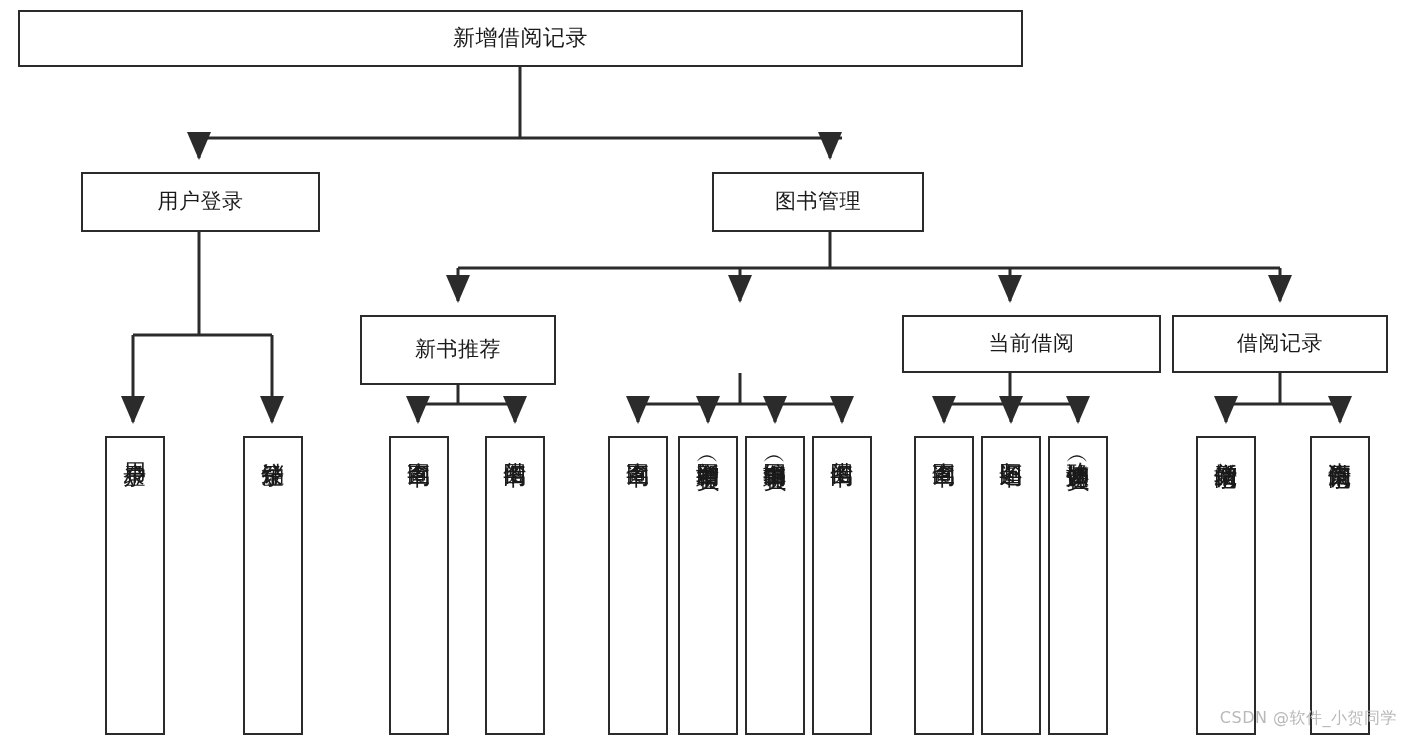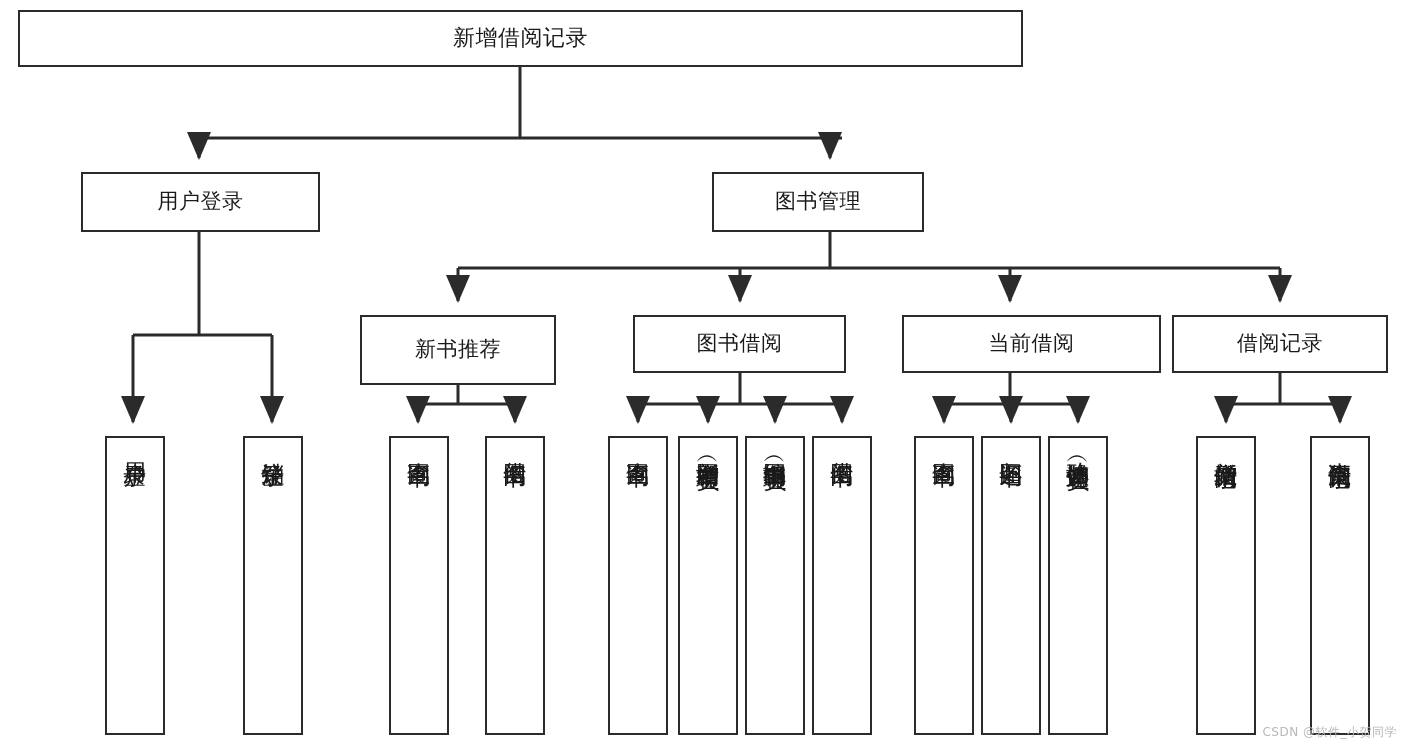--- a/index.html
+++ b/index.html
@@ -53,22 +53,22 @@
     writing-mode: vertical-rl;
     text-orientation: upright;
     font-size: 23px;
     line-height: 1.06;
     letter-spacing: 1px;
     white-space: nowrap;
   }
   .watermark {
     position: absolute;
     right: 8px;
-    bottom: 6px;
-    font-size: 12px;
+    bottom: 18px;
+    font-size: 16px;
     color: #b9b9b9;
     letter-spacing: 0.5px;
     white-space: nowrap;
   }
 </style>
 </head>
 <body>
 
 <div id="canvas">
 
@@ -137,21 +137,20 @@
       <path d="M 1340 404 L 1340 422" marker-end="url(#arrowdown)"></path>
     </g>
   </svg>
 
   <div class="node h root" style="left: 18px; top: 10px; width: 1005px; height: 57px;">新增借阅记录</div>
 
   <div class="node h" style="left: 81px; top: 172px; width: 239px; height: 60px;">用户登录</div>
   <div class="node h" style="left: 712px; top: 172px; width: 212px; height: 60px;">图书管理</div>
 
   <div class="node h" style="left: 360px; top: 315px; width: 196px; height: 70px;">新书推荐</div>
-  <div class="node h" style="left: 633px; top: 315px; width: 213px; height: 58px;">图书借阅</div>
   <div class="node h" style="left: 902px; top: 315px; width: 259px; height: 58px;">当前借阅</div>
   <div class="node h" style="left: 1172px; top: 315px; width: 216px; height: 58px;">借阅记录</div>
 
   <div class="node v" style="left: 105px; top: 436px; width: 60px; height: 299px;">
     <span class="vtext">用户登录</span>
   </div>
   <div class="node v" style="left: 243px; top: 436px; width: 60px; height: 299px;">
     <span class="vtext">注销登录</span>
   </div>
   <div class="node v" style="left: 389px; top: 436px; width: 60px; height: 299px;">

